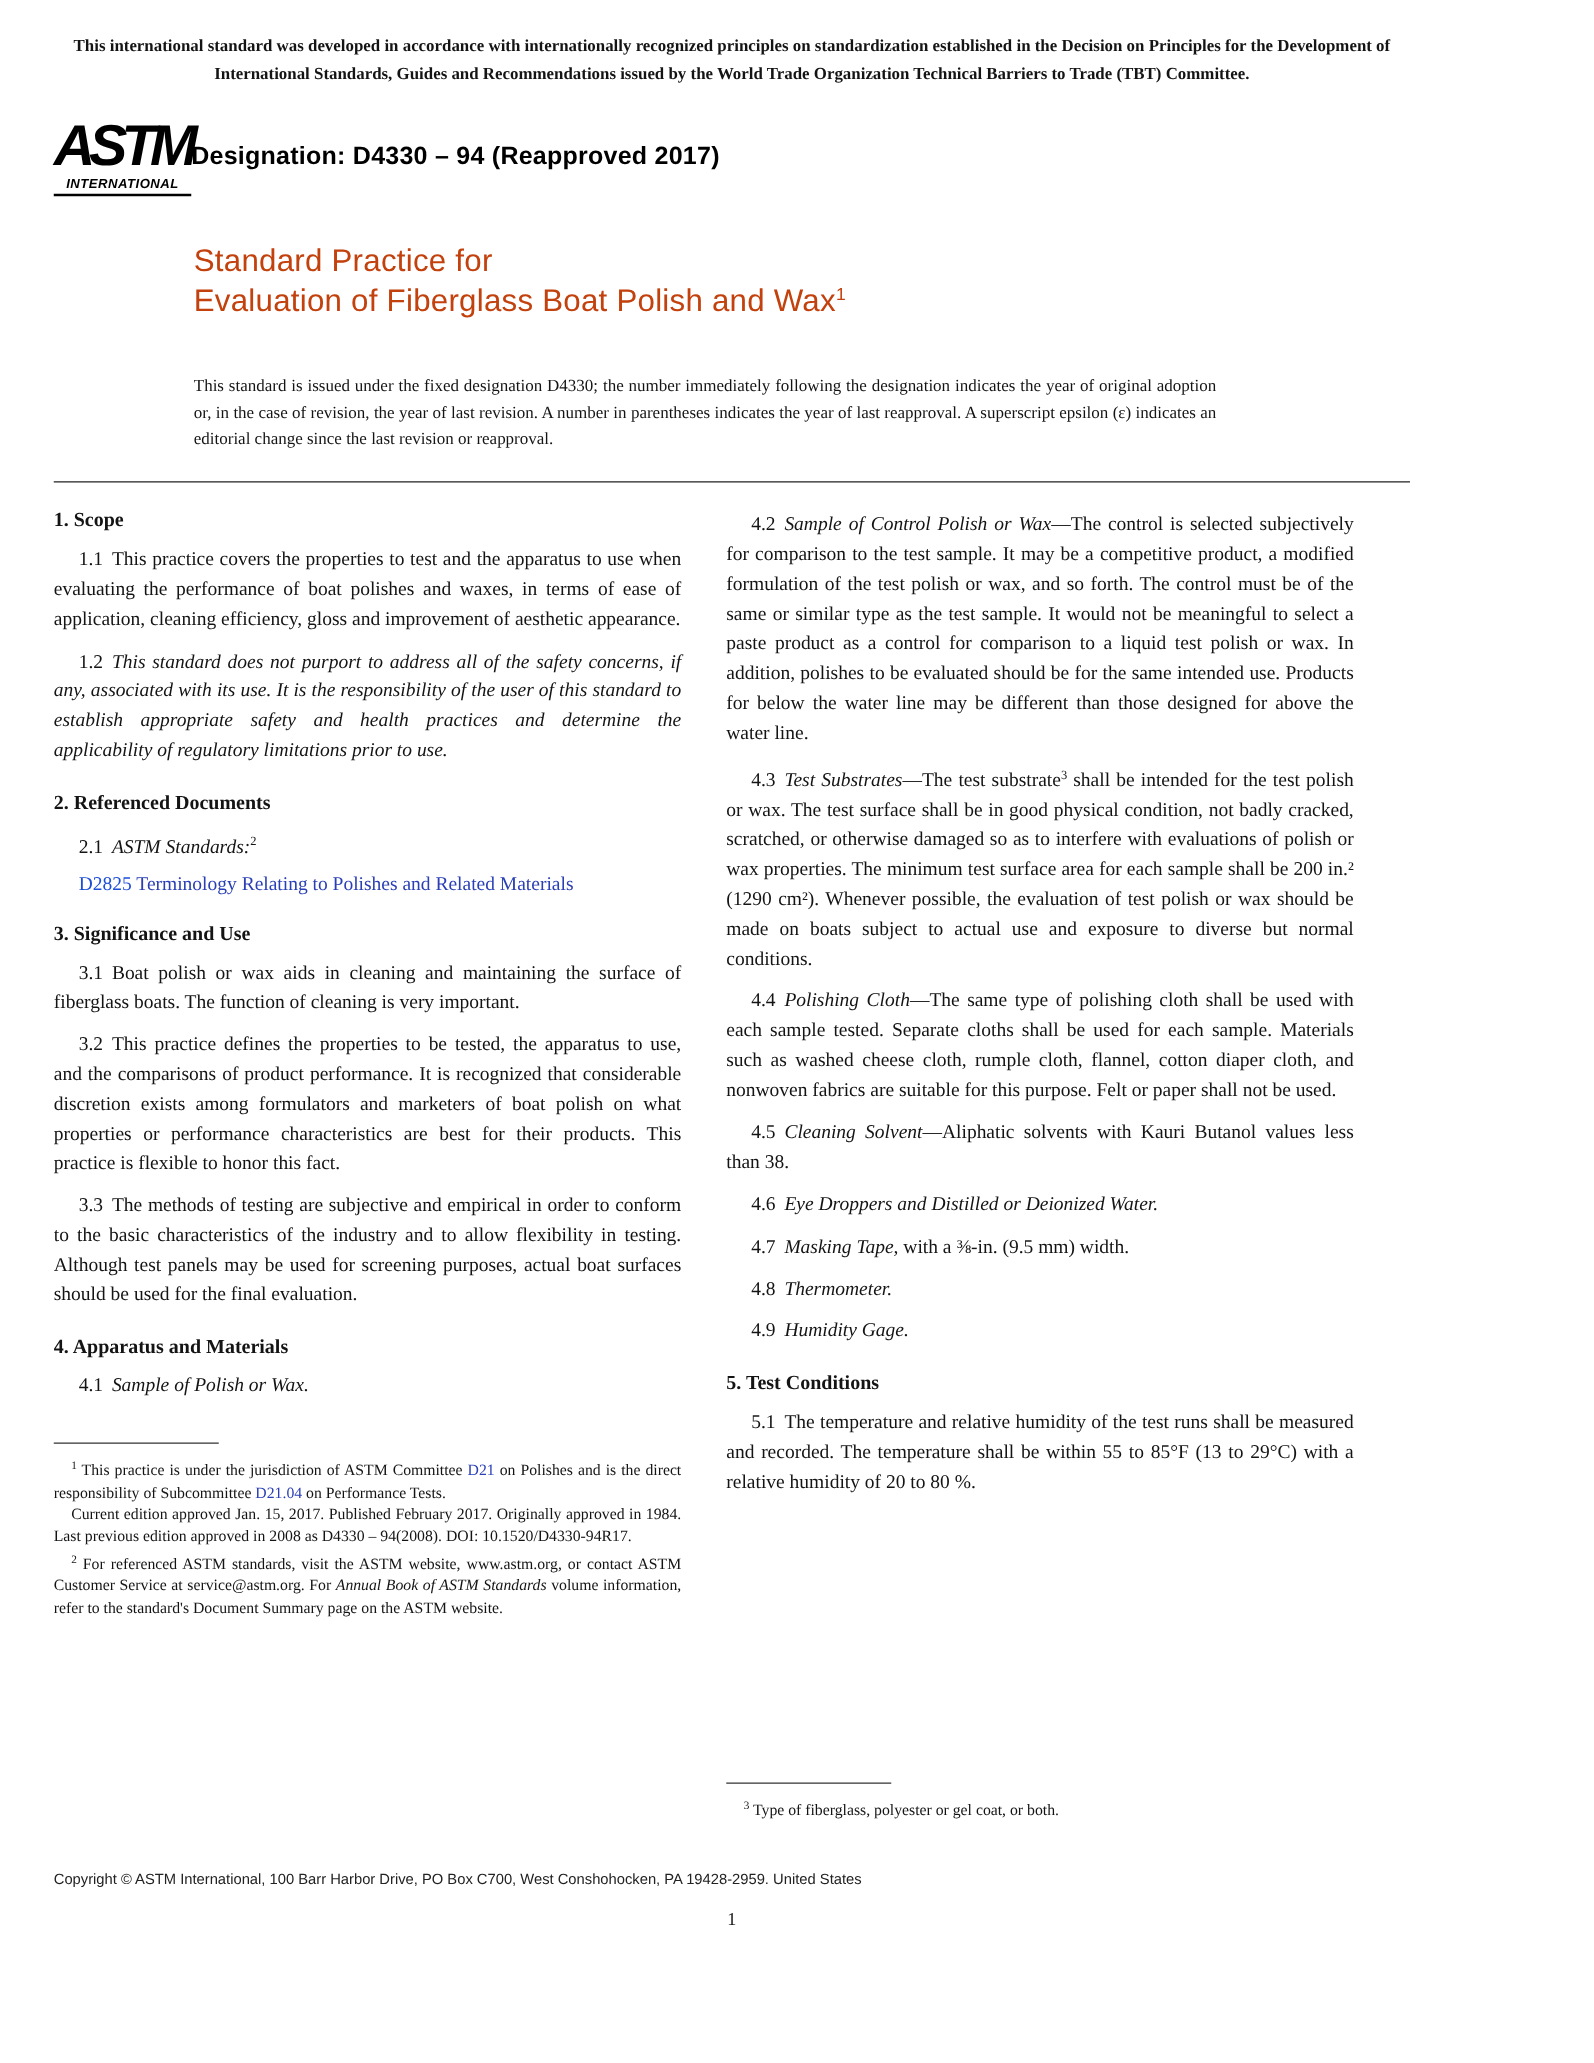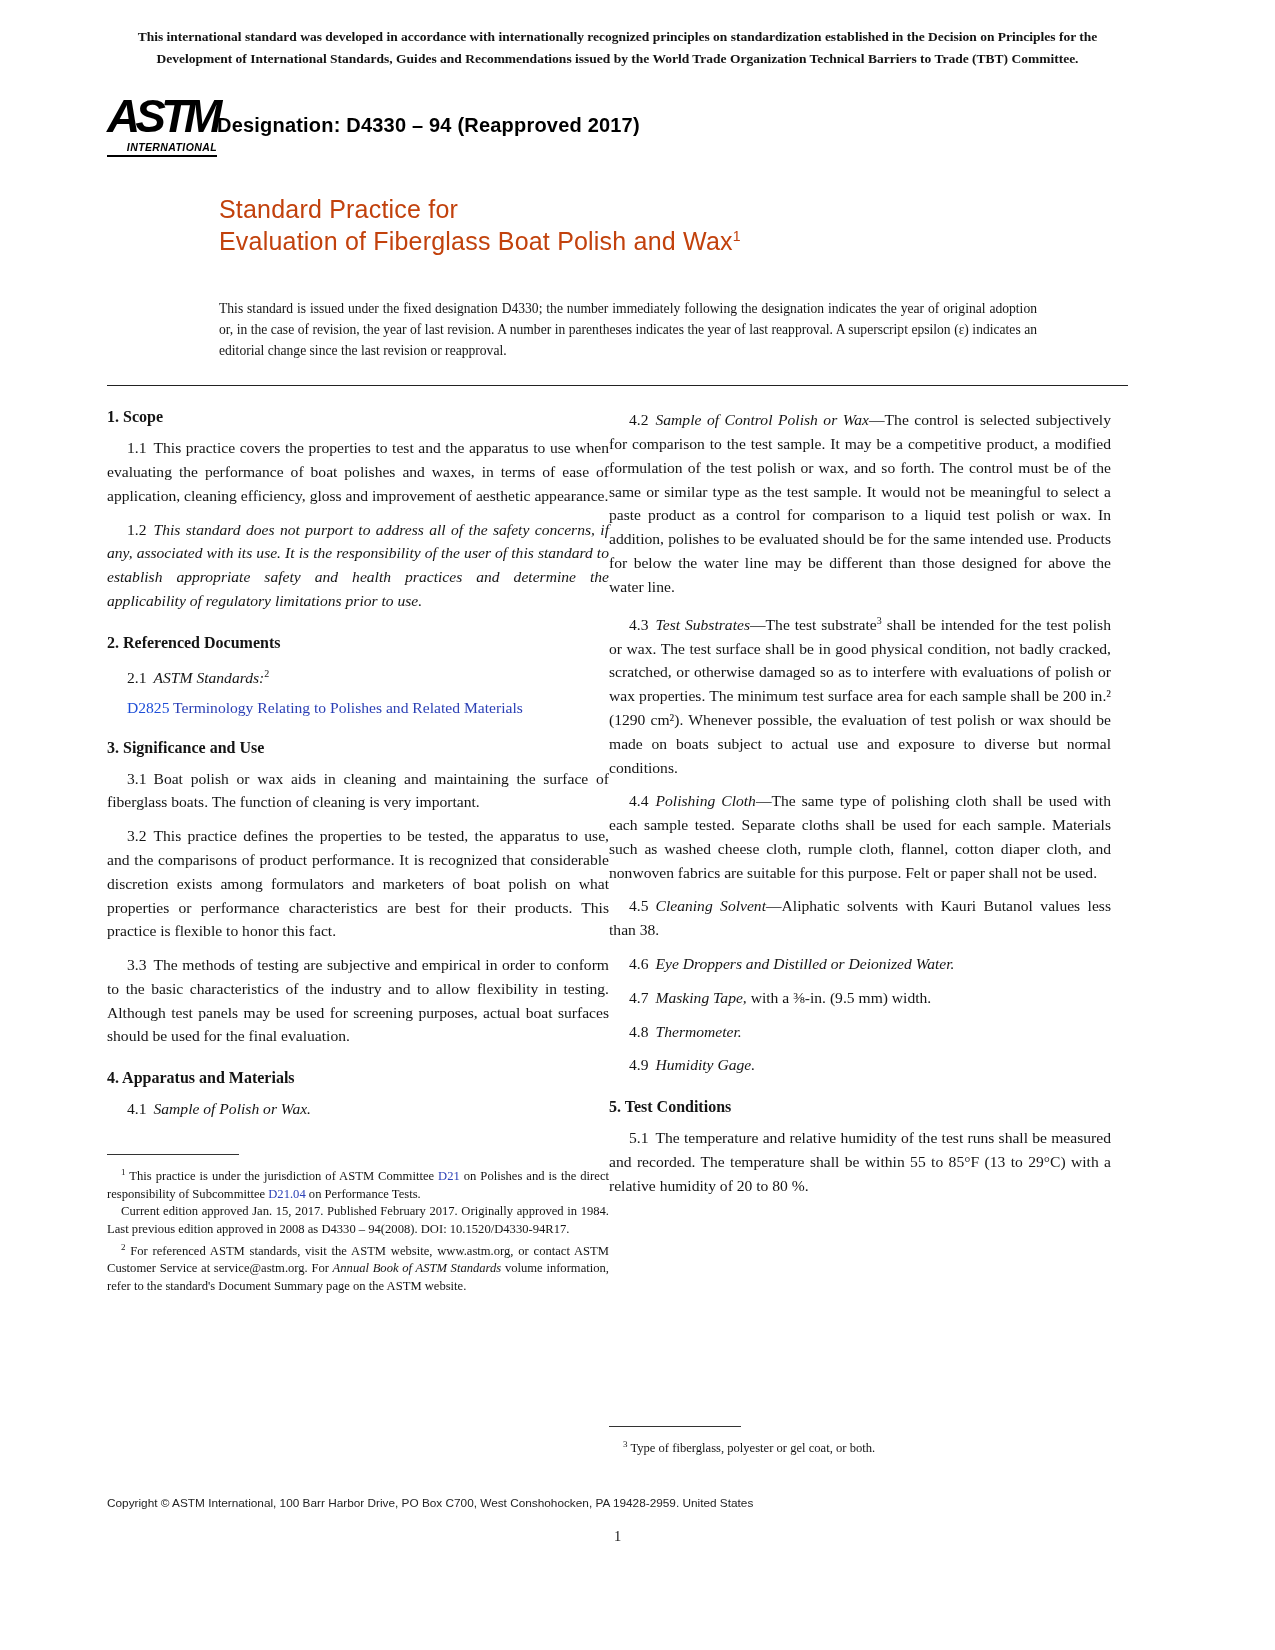--- a/index.html
+++ b/index.html
@@ -1,52 +1,52 @@
 <!DOCTYPE html>
 <html><head>
 <meta charset="utf-8">
 <style>
   * { box-sizing: border-box; }
   html, body { margin: 0; padding: 0; background: #ffffff; }
   .page {
     width: 1275px; height: 1650px; background: #fff;
     font-family: "Liberation Serif", serif; color: #141414;
-    padding: 26px 147px 0 107px; position: relative; overflow: hidden;
+    padding: 26px 147px 0 43px; position: relative; overflow: hidden;
   }
   .disclaimer {
     font-size: 13.5px; font-weight: bold; text-align: center;
     line-height: 1.6; margin: 0 0 24px 0;
   }
   .header-row { display: flex; align-items: center; }
   .logo { width: 110px; text-align: center; flex: none; }
   .logo-letters {
     font-family: "Liberation Sans", sans-serif; font-weight: 900; font-style: italic;
     font-size: 46px; letter-spacing: -5px; line-height: 1; color: #000;
   }
   .logo-sub {
     font-family: "Liberation Sans", sans-serif; font-weight: bold; font-style: italic;
     font-size: 10.5px; letter-spacing: 0.4px; color: #000;
-    border-bottom: 2px solid #000; padding-bottom: 2px; margin-top: 2px; text-align: right;
+    border-bottom: 2px solid #000; padding-bottom: 2px; margin-top: 2px;
   }
   .designation {
     font-family: "Liberation Sans", sans-serif; font-weight: bold;
     font-size: 20px; letter-spacing: 0.2px; color: #000;
   }
   .title-block { margin: 36px 0 0 112px; }
   .doc-title {
     font-family: "Liberation Sans", sans-serif; font-weight: normal;
     font-size: 25px; line-height: 1.28; color: #c2410c; letter-spacing: 0.2px;
   }
   .doc-title sup { font-size: 14px; }
   .issuance {
     font-size: 13.6px; line-height: 1.52; text-align: justify;
     margin: 42px 0 0 0; width: 818px;
   }
   .header-rule { border: 0; border-top: 1.6px solid #222; margin: 24px 0 22px 0; }
-  .columns { display: flex; min-height: 1052px; align-items: stretch; }
+  .columns { display: flex; gap: 36px; min-height: 1052px; align-items: stretch; }
   .col { width: 502px; display: flex; flex-direction: column; }
   .col > :first-child { margin-top: 0; }
   .sec-h { font-size: 16px; font-weight: bold; margin: 16px 0 5px 0; font-family: "Liberation Serif", serif; }
   .body-p {
     font-size: 15.6px; line-height: 23.8px; text-align: justify;
     text-indent: 20px; margin: 5px 0;
   }
   .body-p sup { font-size: 10px; }
   .pnum { margin-right: 7px; }
   .ref-line {

